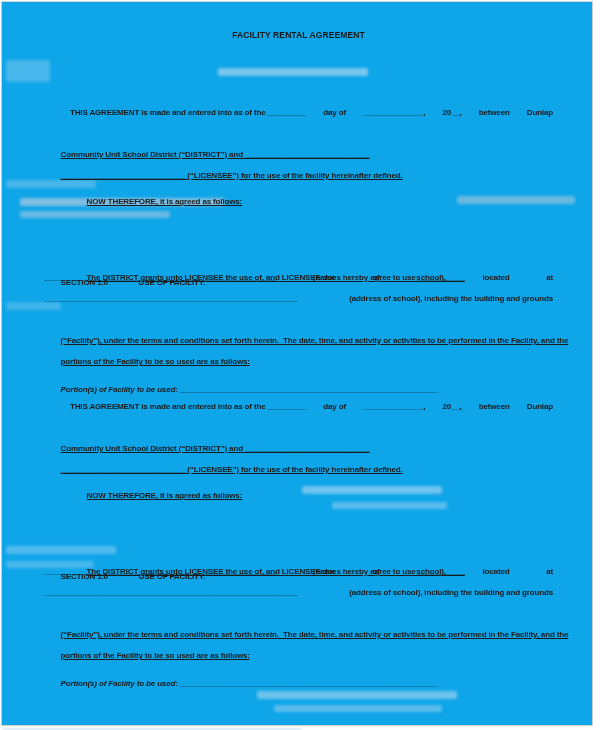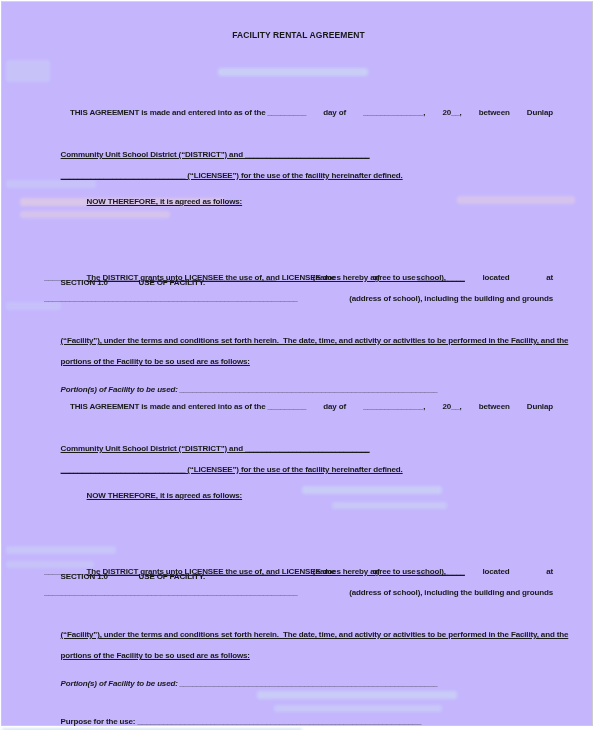--- a/index.html
+++ b/index.html
@@ -3,21 +3,21 @@
 <meta charset="utf-8">
 <style>
   html,body{margin:0;padding:0;}
   body{
     width:600px;height:730px;position:relative;overflow:hidden;
     background:#ffffff;
     font-family:"Liberation Sans", sans-serif;
   }
   .page{
     position:absolute;left:1px;top:1px;width:592px;height:725px;
-    background:#c4b5fd;
+    background:#0ea5e9;
     border:1px solid #cccccc;
     border-top-color:#d6d6d6;
     box-sizing:border-box;
   }
   .content{
     position:absolute;left:42px;top:0;width:509px;
   }
   .doc-title{
     margin-top:27px;height:13px;line-height:13px;
     text-align:center;
@@ -168,19 +168,16 @@
       </div>
       <div class="line">
         <span class="fit">(“Facility”), under the terms and conditions set forth herein.  The date, time, and activity or activities to be performed in the Facility, and the</span>
       </div>
       <div class="line">
         <span class="fit">portions of the Facility to be so used are as follows:</span>
       </div>
       <div class="line mt7">
         <span>Portion(s) of Facility to be used:</span><span> </span><span>____________________________________________________________</span>
       </div>
-      <div class="line mt17">
-        <span>Purpose for the use:</span><span> </span><span>__________________________________________________________________</span>
-      </div>
     </section>
 
   </div>
 </div>
 
 </body></html>

